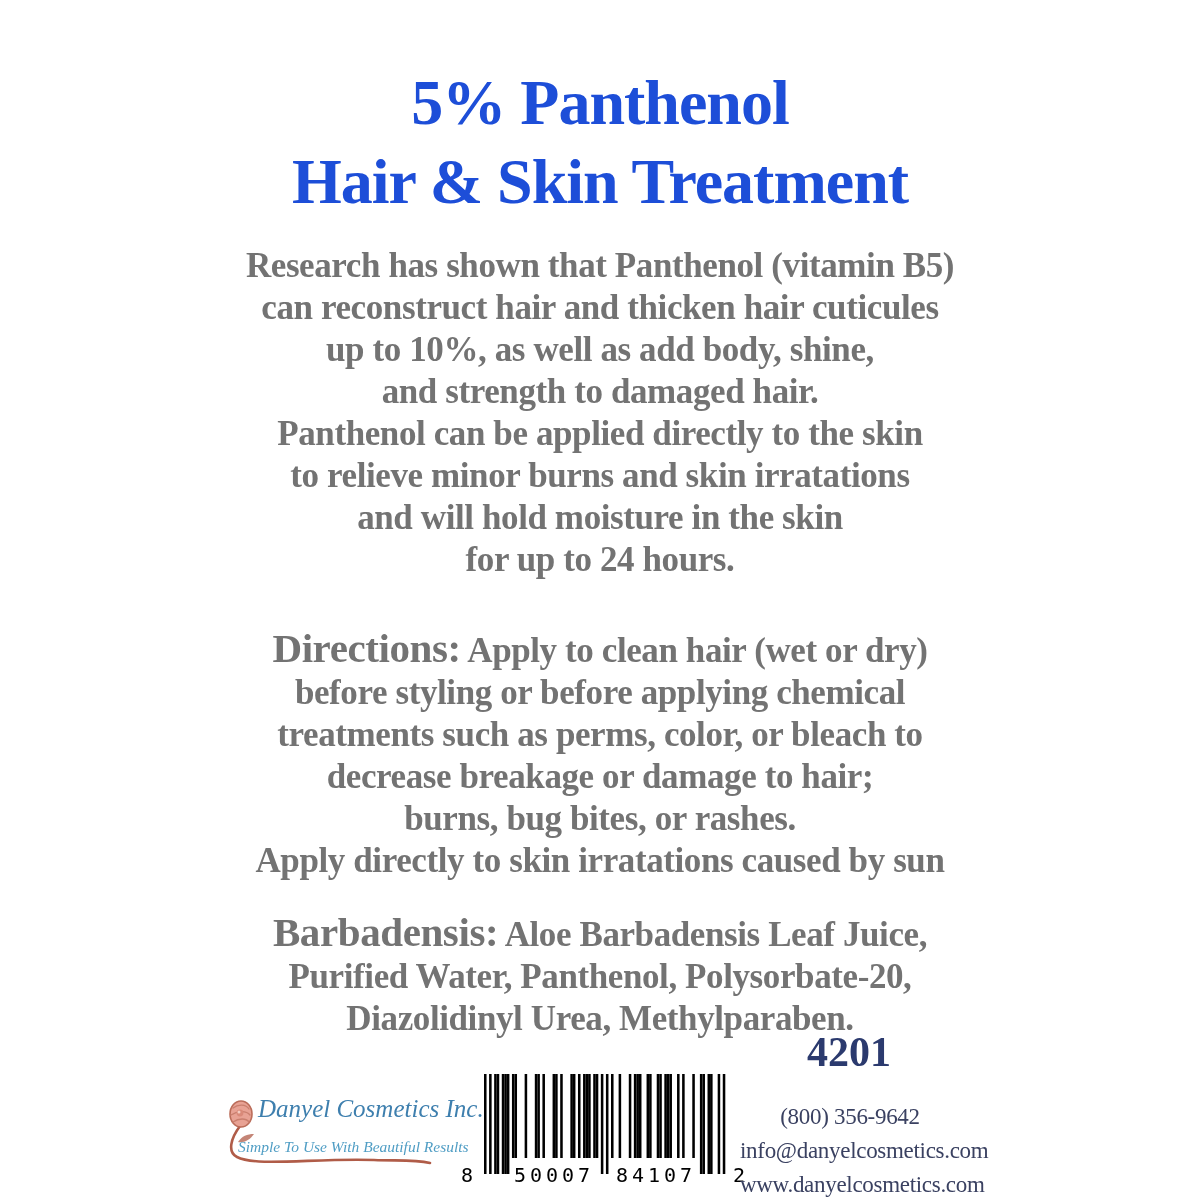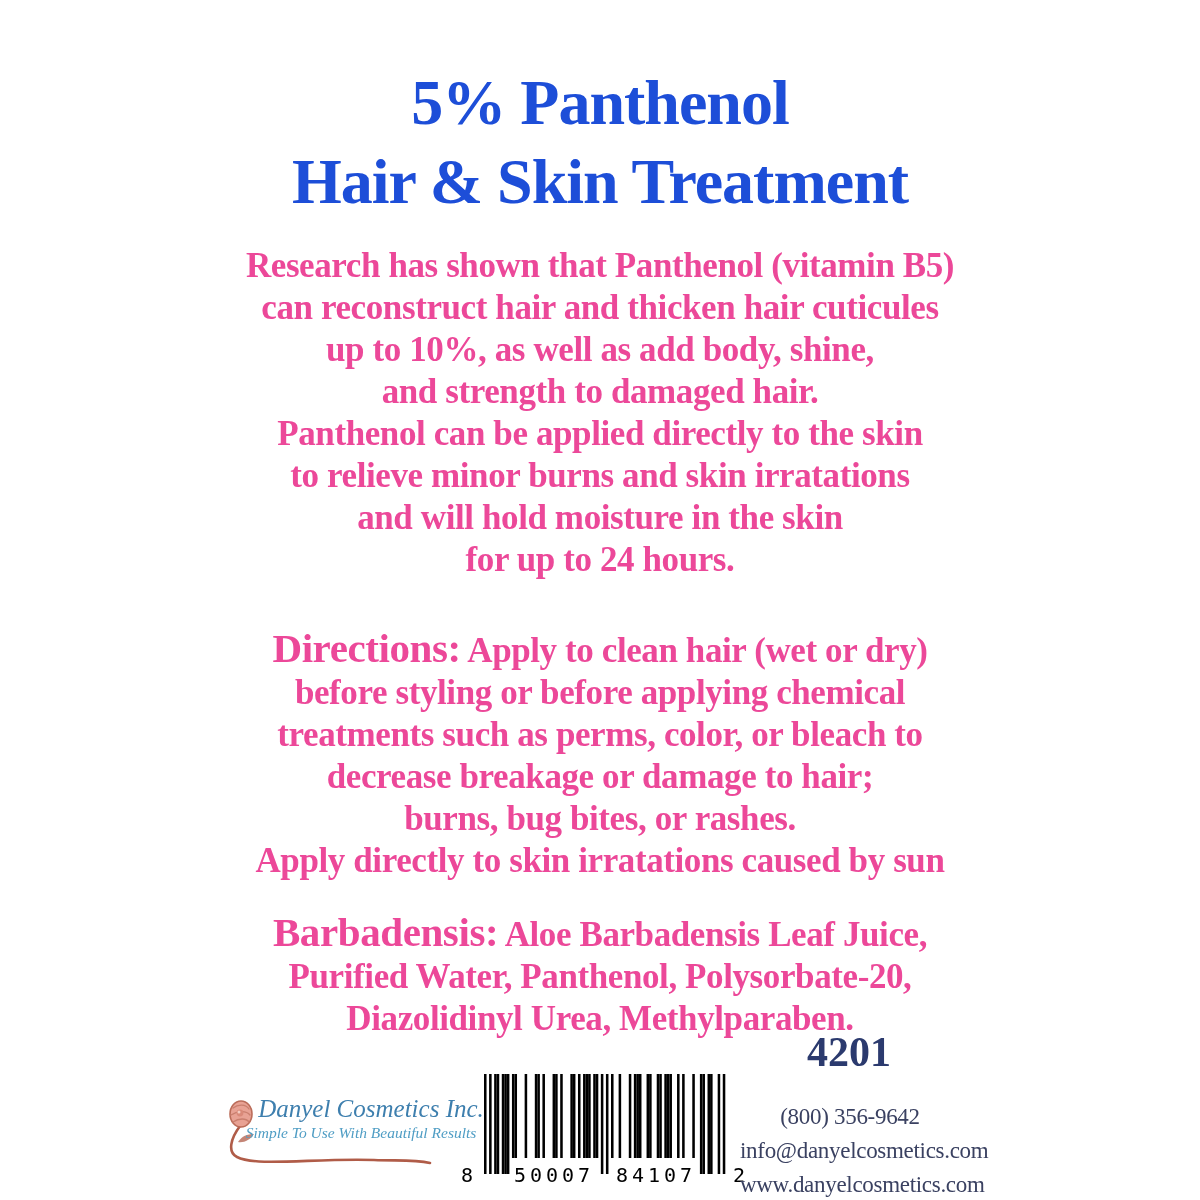--- a/index.html
+++ b/index.html
@@ -25,51 +25,52 @@
     line-height: 79px;
     letter-spacing: -1px;
     color: #1d4ed8;
   }
 
   .para {
     font-weight: bold;
     font-size: 35px;
     line-height: 42px;
     letter-spacing: -0.4px;
-    color: #ec4899;
+    color: #737373;
   }
   .intro       { top: 210px; }
   .directions  { top: 592px; }
   .ingredients { top: 876px; }
   .lead { font-size: 41px; line-height: 42px; }
 
   .product-number {
     position: absolute;
     top: 1028px; right: 309px;
     font-weight: bold;
     font-size: 42px;
     color: #2b3a6e;
     margin-left: 28px;
   }
 
   
-  .logo { position: absolute; left: 224px; top: 1094px; width: 260px; text-align: center; }
+  .logo { position: absolute; left: 224px; top: 1094px; width: 260px; }
   .logo-art { position: absolute; left: 0; top: 2px; }
   .logo-name {
     position: relative;
     margin-left: 34px;
     font-style: italic;
     font-size: 25px;
     line-height: 30px;
     white-space: nowrap;
     color: #3e7fae;
   }
   .logo-tagline {
     position: relative;
     margin-left: 14px;
+    margin-top: 14px;
     font-style: italic;
     font-size: 15.5px;
     white-space: nowrap;
     color: #4f9dc4;
   }
 
   
   .barcode { position: absolute; left: 458px; top: 1072px; width: 292px; height: 114px; }
   .bctext {
     font-family: "DejaVu Sans Mono", monospace;

